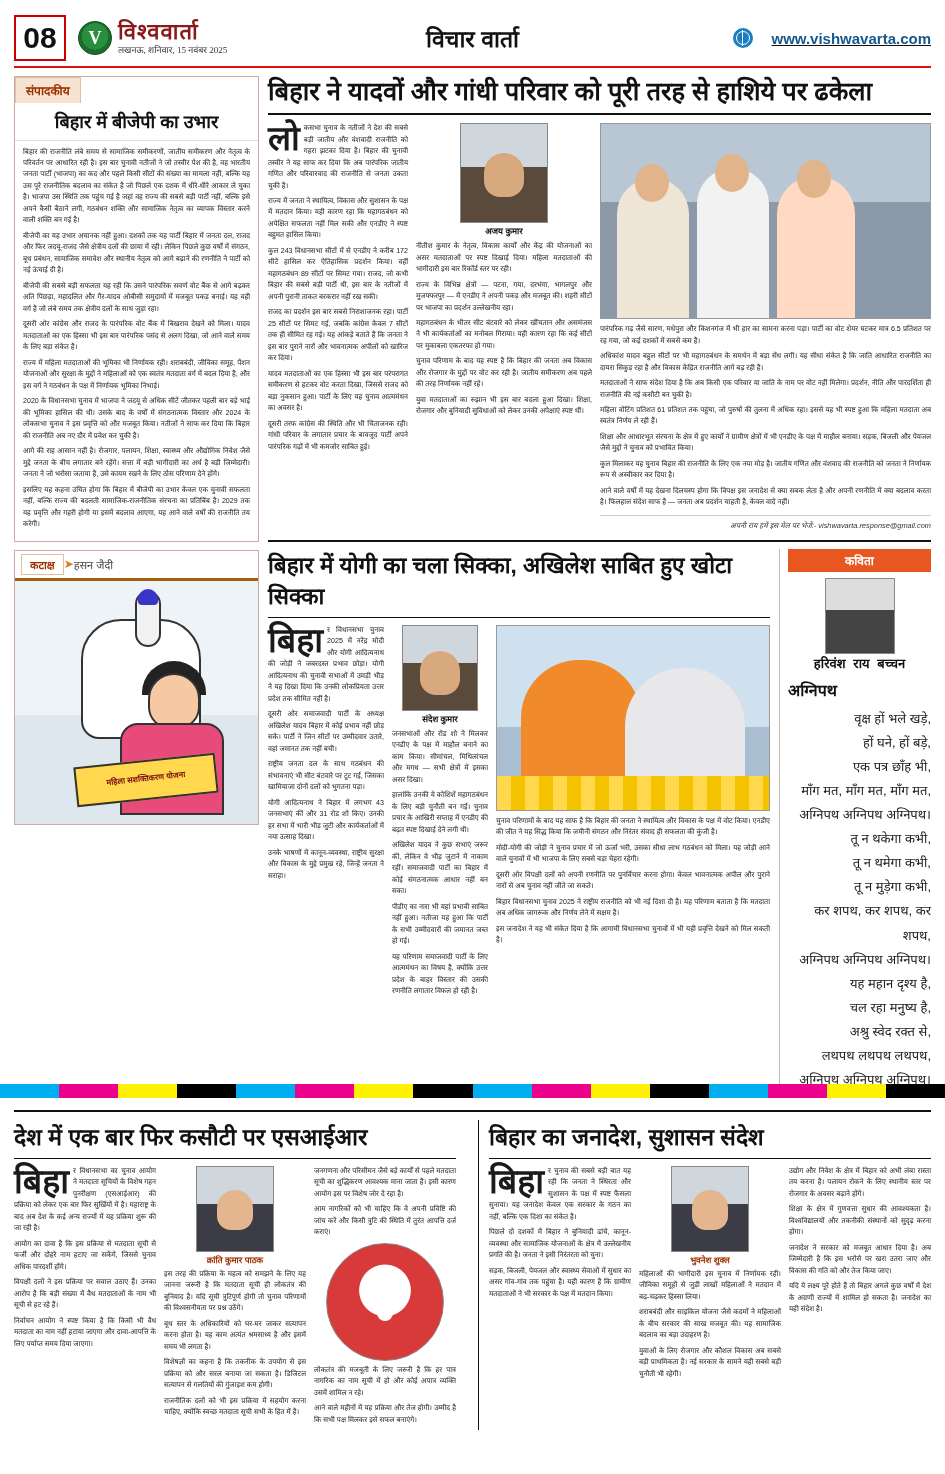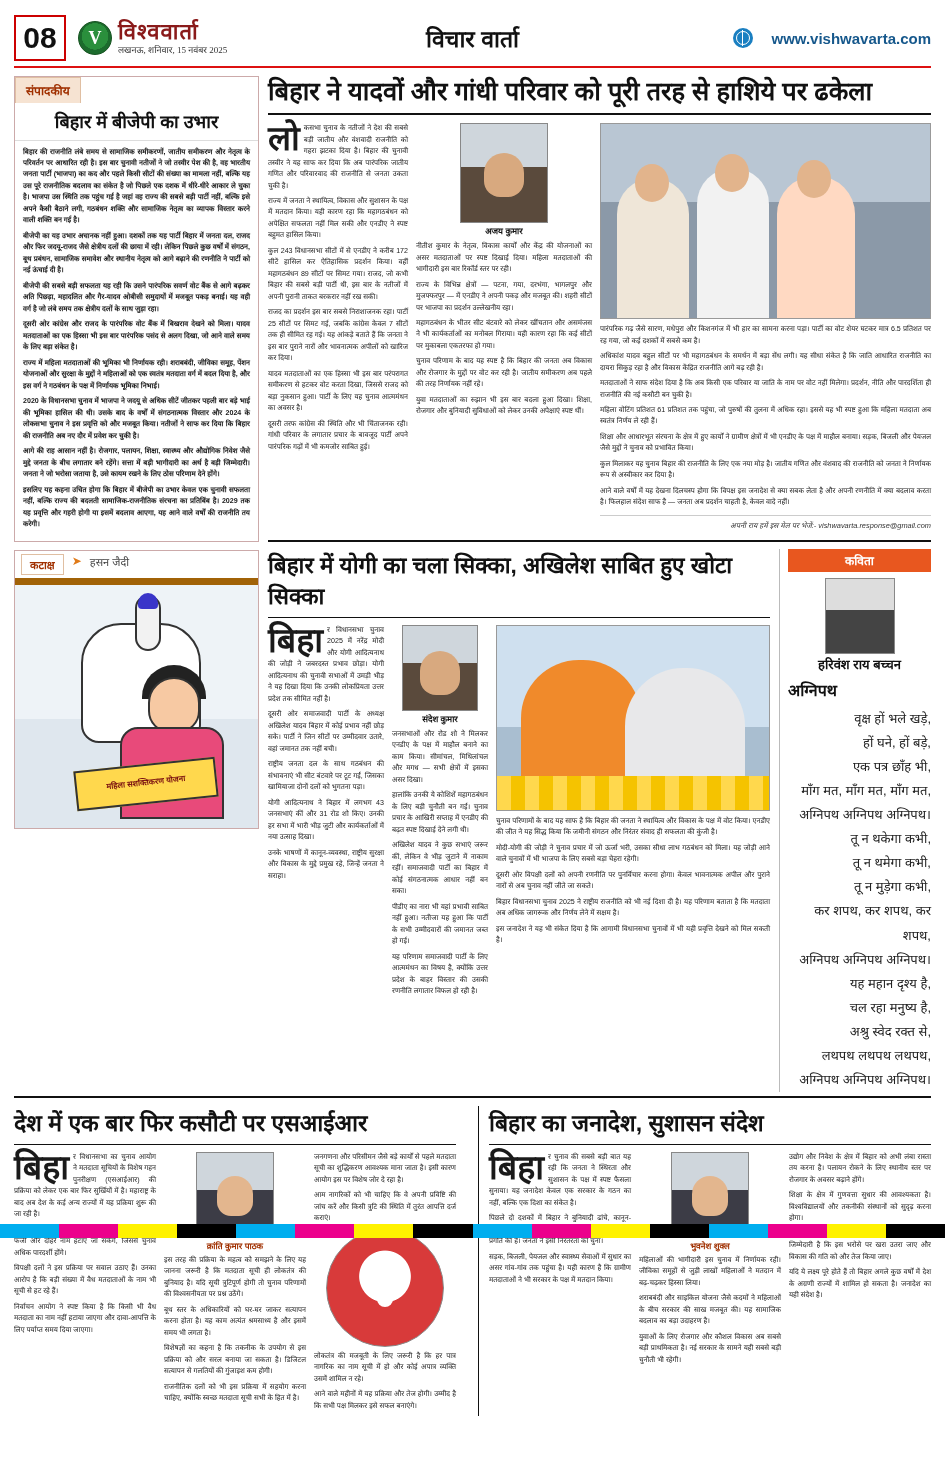--- a/index.html
+++ b/index.html
@@ -6,21 +6,21 @@
   * { box-sizing: border-box; }
   html, body { margin:0; padding:0; }
   body {
     width: 945px; height: 1474px;
     background: #ffffff;
     font-family: "Liberation Sans", sans-serif;
     color: #111;
     position: relative;
     overflow: hidden;
   }
-  .page { width:945px; height:1238px; position:relative; padding: 10px 14px 0 14px; }
+  .page { width:945px; height:1098px; position:relative; padding: 10px 14px 0 14px; }
 
   
   .masthead { display:flex; align-items:center; height:58px; border-bottom:2px solid #d11; position:relative; }
   .pageno-box {
     border:2px solid #c00; color:#111; font-weight:bold; font-size:30px;
     width:52px; height:46px; display:flex; align-items:center; justify-content:center;
     margin-right:12px; letter-spacing:0;
   }
   .mh-logo { display:flex; align-items:center; gap:6px;font-family:Liberation Serif, serif; }
   .mh-emblem {
@@ -29,48 +29,48 @@
     border:1px solid #15521f; position:relative; flex:none;
   }
   .mh-emblem:after{
     content:"V"; position:absolute; inset:0; color:#fff; font-weight:bold;
     font-size:18px; display:flex; align-items:center; justify-content:center;
   }
   .mh-name { line-height:1; }
   .mh-title { font-size:22px; font-weight:bold; color:#8a1a1a; letter-spacing:1px; }
   .mh-sub { font-size:9px; color:#333; margin-top:3px; }
   .mh-center { position:absolute; left:50%; transform:translateX(-50%); font-size:23px; font-weight:bold; color:#111; }
-  .mh-right { margin-left:auto; display:flex; align-items:center; gap:18px; }
+  .mh-right { margin-left:auto; display:flex; align-items:center; gap:18px;text-decoration:underline; }
   .globe-icon { width:20px;height:20px;border-radius:50%; background:#1a7fc1; position:relative; flex:none;}
   .globe-icon:before{content:"";position:absolute;inset:3px;border:1px solid #fff;border-radius:50%;}
   .globe-icon:after{content:"";position:absolute;left:9px;top:2px;width:1px;height:16px;background:#fff;}
   .mh-url { font-size:15px; font-weight:bold; color:#16588c; }
 
   
   .content { display:flex; gap:9px; margin-top:8px; }
   .col-left { width:245px; flex:none; }
   .col-main { flex:1; }
 
   
   .edit-box { border:1px solid #caa; padding:0 0 6px 0; }
   .edit-tab {
     background:#f6e3d2; color:#a03000; font-weight:bold; font-size:12px;
     padding:4px 10px; display:inline-block; border:1px solid #e0bfa2; border-bottom:none;
   }
   .edit-head {
     font-size:18px; font-weight:bold; text-align:center; padding:8px 6px 6px 6px;
     border-bottom:1px solid #ddd; line-height:1.25;
   }
-  .edit-body { padding:6px 8px 0 8px; column-count:1;font-weight:bold; }
+  .edit-body { padding:6px 8px 0 8px; column-count:1; }
   .jtext { font-size:7.1px; line-height:1.62; text-align:justify; color:#1a1a1a; }
   .jtext p { margin:0 0 4px 0; }
 
   
   .kataksh { margin-top:8px; border:1px solid #caa; }
-  .kataksh-bar { display:flex; gap:8px; padding:3px 6px; border-bottom:7px solid #a16207;}
+  .kataksh-bar { display:flex; align-items:center; padding:3px 6px; border-bottom:3px solid #a16207;}
   .kataksh-tag { background:#fff; color:#a03000; font-weight:bold; font-size:11px; border:1px solid #e0bfa2; padding:2px 8px; }
   .kataksh-arrow { color:#e07a18; font-size:12px; }
   .kataksh-by { font-size:11px; color:#444; }
   .cartoon { height:243px; background:linear-gradient(#eef3f7 0 55%, #dfe7ee 55% 100%); position:relative; overflow:hidden;}
   .cartoon .hand { position:absolute; left:66px; top:38px; width:120px; height:120px; background:#fff; border:2px solid #333; border-radius:40px 40px 18px 18px; }
   .cartoon .finger { position:absolute; left:120px; top:10px; width:26px; height:56px; background:#f2f2f2; border:2px solid #333; border-radius:13px; }
   .cartoon .ink { position:absolute; left:123px; top:8px; width:20px; height:16px; background:#3a35c9; border-radius:10px 10px 4px 4px;}
   .cartoon .lady-head { position:absolute; right:58px; top:92px; width:52px;height:56px;background:#f7c9a3;border:2px solid #333;border-radius:26px 26px 22px 22px;}
   .cartoon .lady-hair { position:absolute; right:52px; top:80px; width:64px;height:34px;background:#222;border-radius:32px 32px 0 0;}
   .cartoon .lady-body { position:absolute; right:34px; top:142px; width:104px;height:92px;background:#e84a7a;border:2px solid #333;border-radius:18px 18px 0 0;}
@@ -105,26 +105,26 @@
   .s2c2 { width:96px; flex:none;}
   .s2c3 { flex:1;}
   .s2photo { height:186px; border:1px solid #999; position:relative; overflow:hidden;
      background:linear-gradient(#cfe0ef 0 55%, #a9bed0 55% 100%);}
   .s2p-a{position:absolute;left:24px;bottom:0;width:120px;height:150px;background:#f08a2b;border-radius:58px 58px 0 0;}
   .s2p-b{position:absolute;right:24px;bottom:0;width:120px;height:142px;background:#e8e8ea;border-radius:58px 58px 0 0;}
   .s2p-flowers{position:absolute;left:0;right:0;bottom:0;height:34px;background:repeating-linear-gradient(90deg,#ffd84d 0 14px,#f5c300 14px 28px);}
   .kavita { width:152px; flex:none; border-left:1px solid #bbb; padding-left:8px;}
   .kavita-bar { background:#e8571f; color:#fff; font-weight:bold; font-size:12px; text-align:center; padding:3px 0;}
   .kavita-photo { width:70px;height:76px;margin:6px auto 3px auto;border:1px solid #888;background:linear-gradient(#ddd 0 42%, #444 42% 100%);}
-  .kavita-name { text-align:center; font-size:13px; font-weight:bold; line-height:1.25; }
+  .kavita-name { text-align:center; font-size:13px; font-weight:bold; line-height:1.25;font-family:Liberation Mono, monospace; }
   .kavita-title { font-size:16px; font-weight:bold; margin:6px 0 6px 0;}
   .kavita-lines { font-size:13px; line-height:1.85; text-align:right; color:#222;}
 
   
-  .bottom { display:flex; gap:22px; margin-top:4px; border-top:2px solid #111; padding-top:8px;}
+  .bottom { display:flex; gap:22px; margin-top:18px; border-top:2px solid #111; padding-top:8px;}
   .bstory { flex:1; }
   .bstory + .bstory { border-left:1px solid #111; padding-left:10px;}
   .b-head { font-size:23px; font-weight:bold; border-bottom:1px solid #111; padding-bottom:6px;}
   .b-cols { display:flex; gap:8px; margin-top:7px;}
   .bc { flex:1; }
   .auth-photo { width:78px;height:86px;border:1px solid #888;margin:0 auto 2px auto;
      background:linear-gradient(#cfd6dc 0 44%, #3c3c46 44% 100%); position:relative;}
   .auth-photo:after{content:"";position:absolute;left:50%;top:28%;transform:translateX(-50%);width:36px;height:40px;border-radius:18px 18px 14px 14px;background:#e3b68e;}
   .auth-name{ text-align:center; font-size:8.5px; font-weight:bold; color:#a03000;}
   .circle-img { width:118px;height:118px;border-radius:50%;margin:4px auto;border:1px solid #888;

